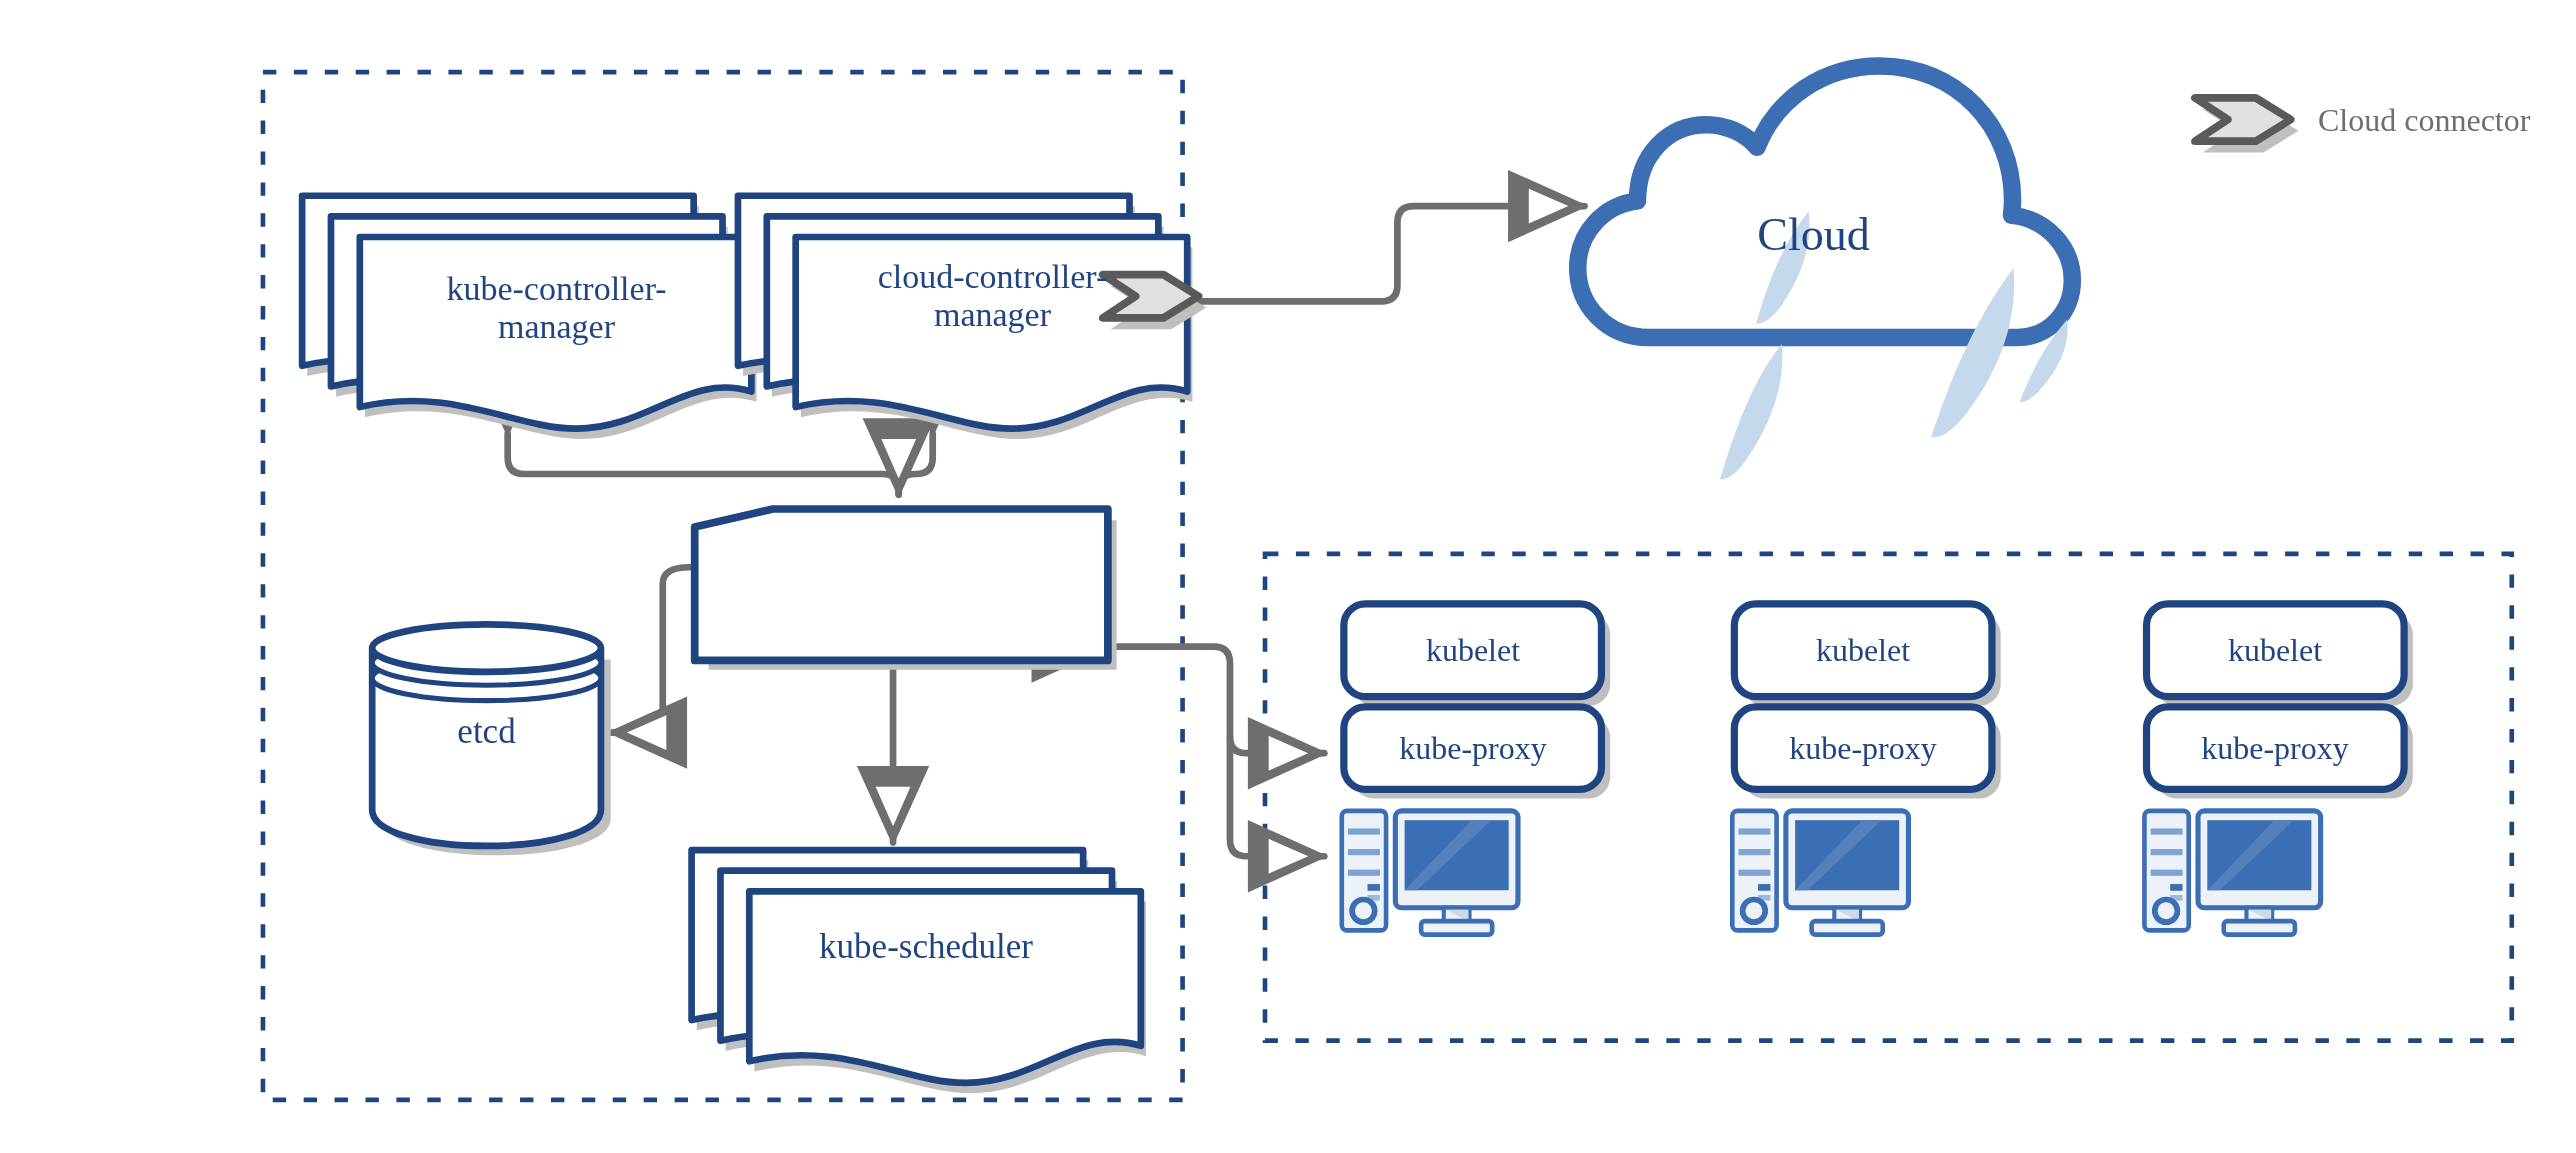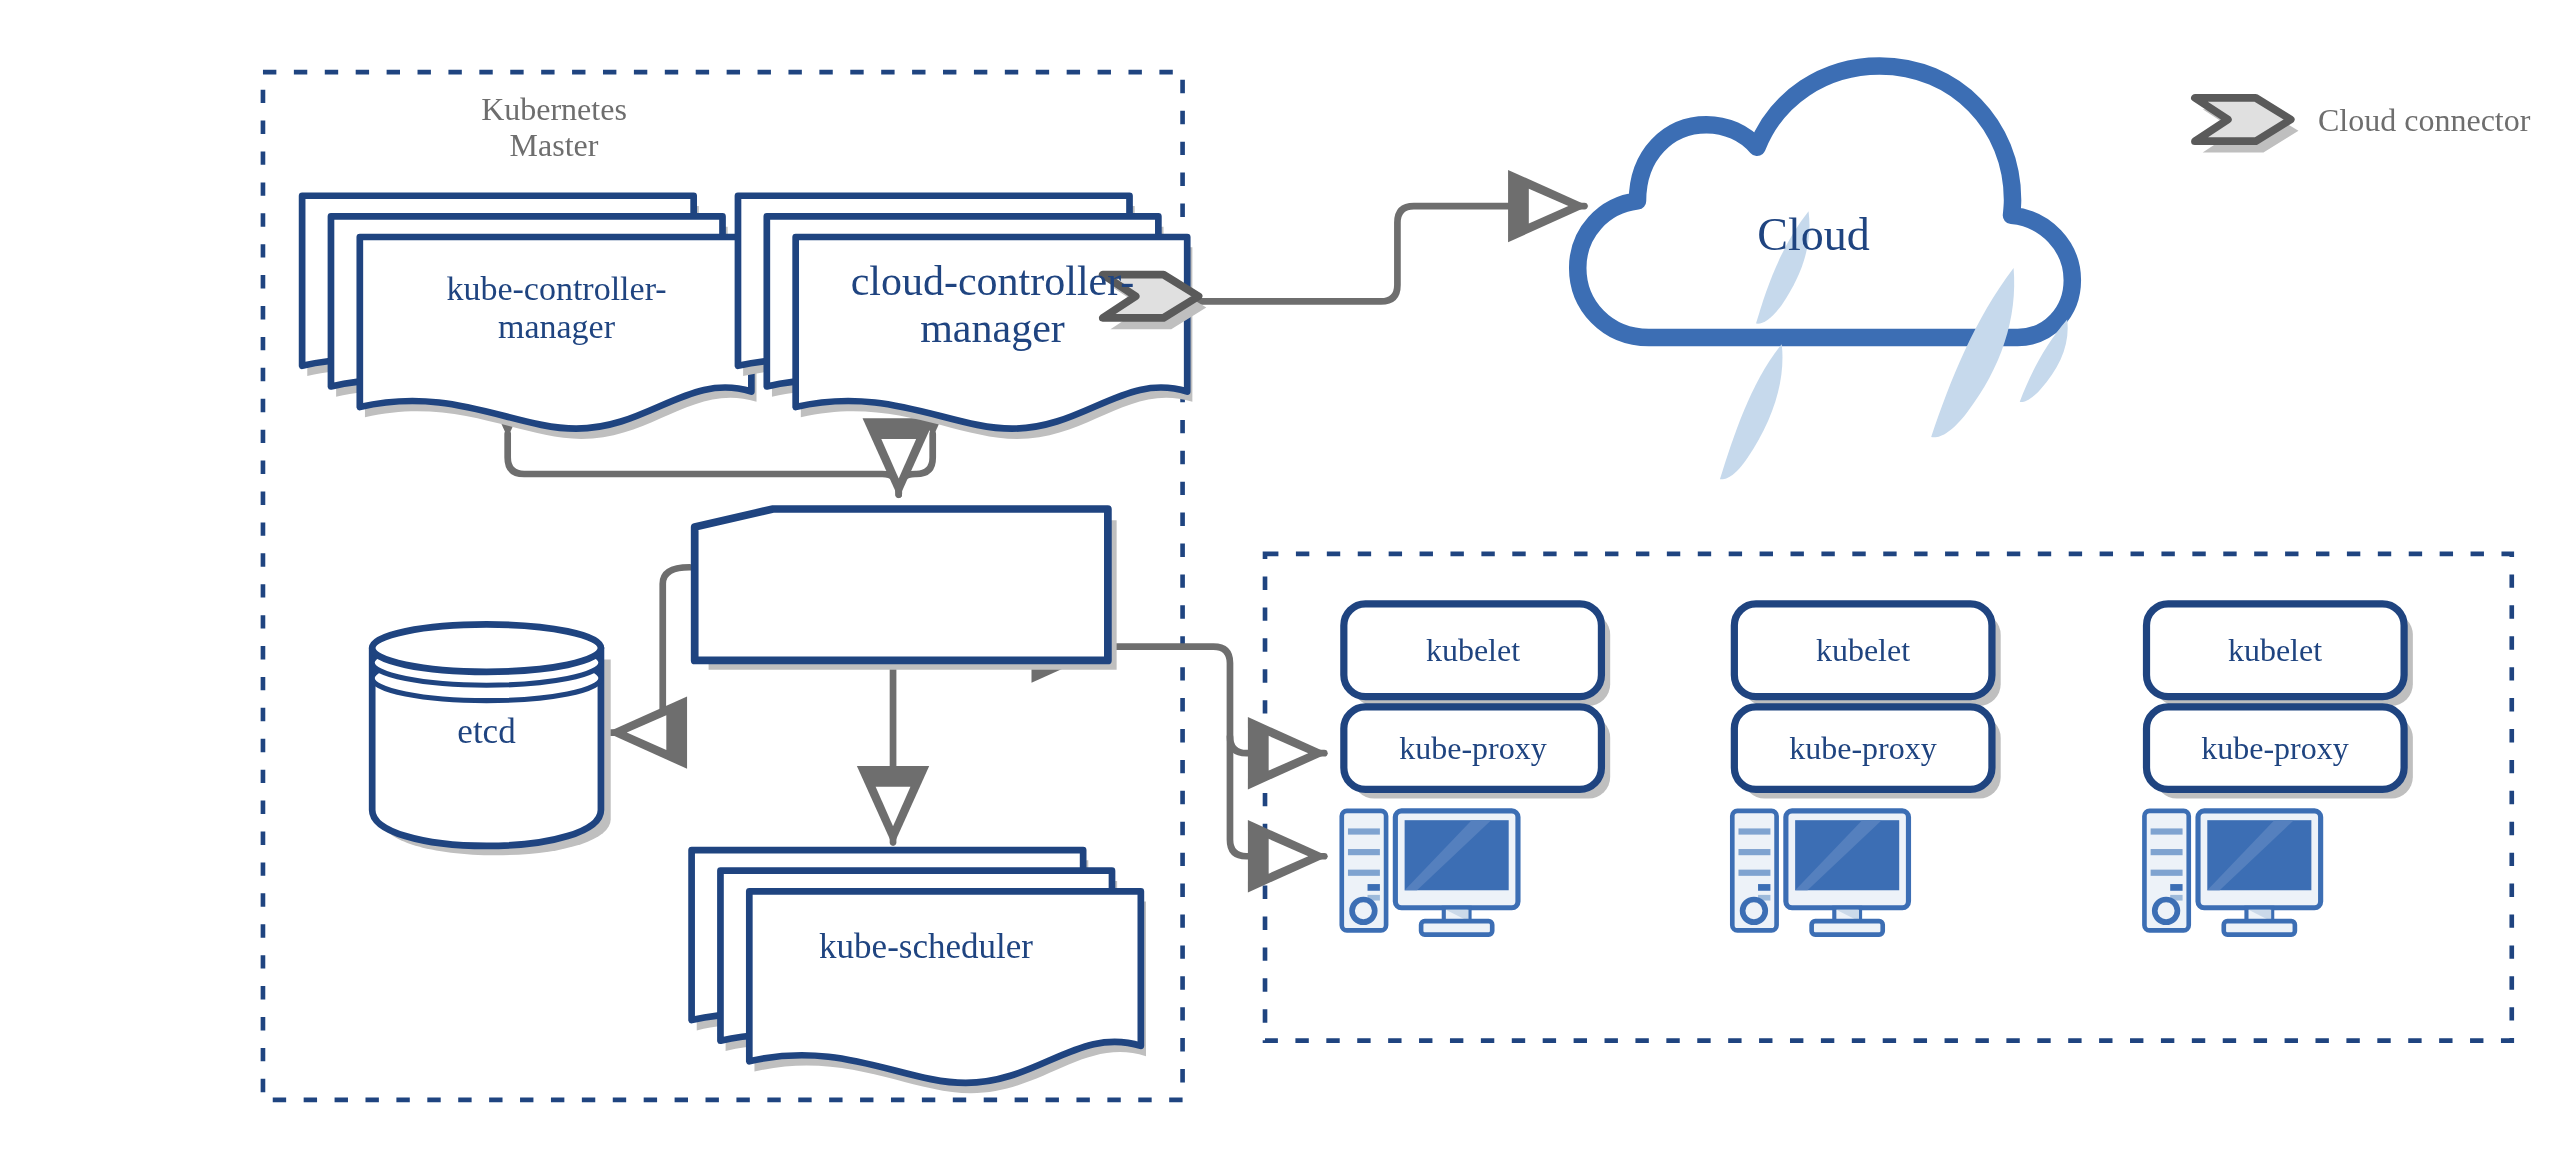--- a/index.html
+++ b/index.html
@@ -262,27 +262,25 @@
       <g transform="translate(4275,212)" fill="#BFBFBF">
           <use href="#chevron-connector"></use>
         </g>
       <g transform="translate(4260,190)">
         <use href="#chevron-connector" fill="#E0E0E0" stroke="#5A5A5A" stroke-width="15" stroke-linejoin="round"></use>
       </g>
     </g>
 
   </svg>
 
-  <div class="lbl lbl-gray" style="left:361px; top:92px; width:386px; font-size:32px;"><span>Kubernetes</span>
-<span>Master</span></div>
 
   <div class="lbl lbl-blue" style="left:366px; top:258px; width:381px; font-size:34px;margin-top:12px;"><span>kube-controller-</span>
 <span>manager</span></div>
 
-  <div class="lbl lbl-blue" style="left:802px; top:258px; width:381px; font-size:42px;"><span>cloud-controller-</span>
+  <div class="lbl lbl-blue" style="left:802px; top:258px; width:381px; font-size:34px;"><span>cloud-controller-</span>
 <span>manager</span></div>
 
   <div class="lbl lbl-blue" style="left:1700px; top:209px; width:227px; font-size:46px;">Cloud</div>
 
   <div class="lbl lbl-gray" style="left:2318px; top:103px; width:340px; font-size:32px; text-align:left;">Cloud connector</div>
 
 
   <div class="lbl lbl-blue" style="left:372px; top:712px; width:229px; font-size:35px;">etcd</div>
 
   <div class="lbl lbl-blue" style="left:710px; top:927px; width:432px; font-size:35px;">kube-scheduler</div>

